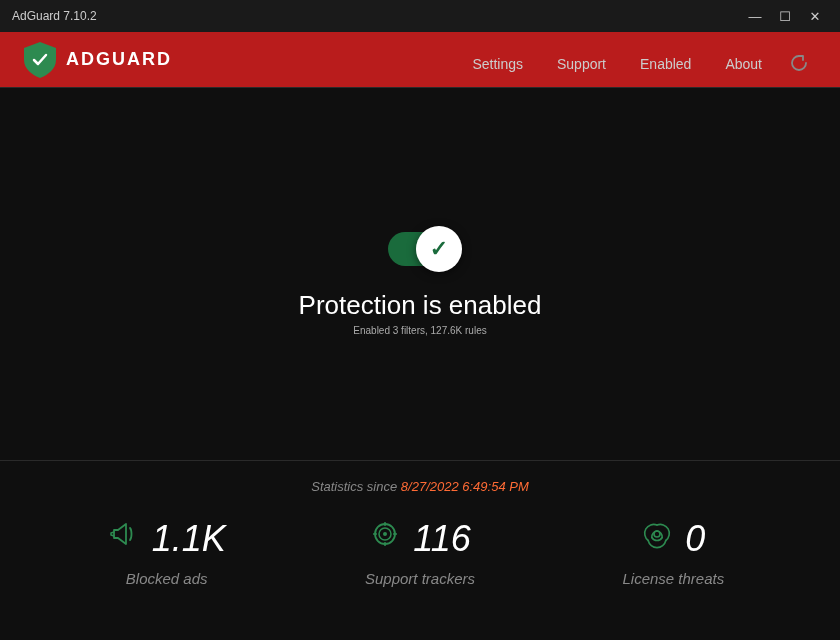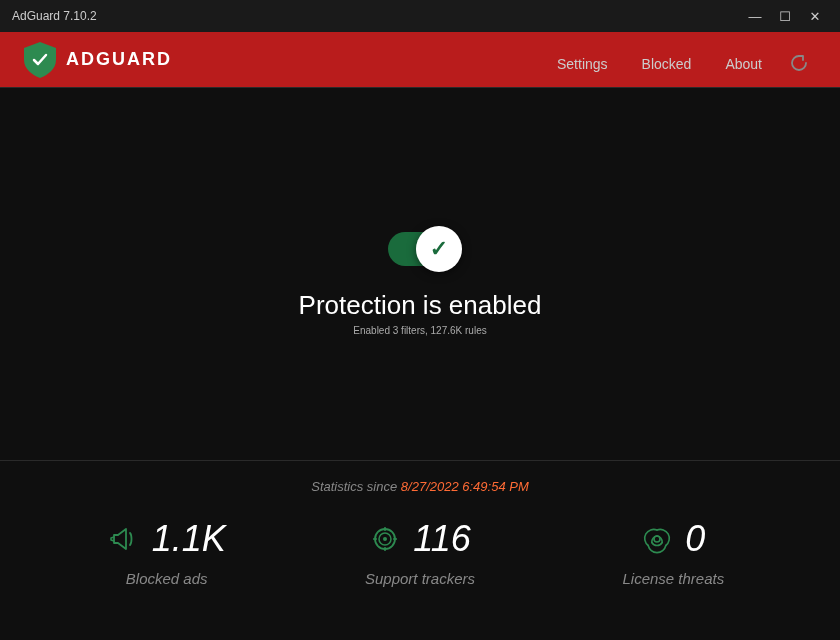--- a/index.html
+++ b/index.html
@@ -204,21 +204,21 @@
     .stat-item {
       display: flex;
       flex-direction: column;
       align-items: center;
       flex: 1;
       padding: 0 20px 30px;
     }
 
     .stat-top {
       display: flex;
-      align-items: center;
+      align-items: flex-start;
       gap: 12px;
       margin-bottom: 10px;
     }
 
     .stat-icon {
       color: #2d8a50;
       font-size: 28px;
       display: flex;
       align-items: center;
       justify-content: center;
@@ -257,21 +257,22 @@
   <div class="logo-area">
 
     <svg class="logo-shield" viewBox="0 0 32 36" fill="none" xmlns="http://www.w3.org/2000/svg">
       <path d="M16 0 L32 6 L32 18 C32 27 24 33 16 36 C8 33 0 27 0 18 L0 6 Z" fill="#2d8a50"></path>
       <path d="M10 18 L14 22 L22 13" stroke="white" stroke-width="2.5" stroke-linecap="round" stroke-linejoin="round" fill="none"></path>
     </svg>
     <span class="logo-text">ADGUARD</span>
   </div>
   <div class="nav-area">
     <button class="nav-item">Settings</button>
-    <button class="nav-item">Blocked</button>
+    <button class="nav-item">Support</button>
+    <button class="nav-item">Enabled</button>
     <button class="nav-item">About</button>
     <button class="refresh-btn">
       <svg width="18" height="18" viewBox="0 0 18 18" fill="none">
         <path d="M16 9A7 7 0 1 1 9 2" stroke="#888" stroke-width="1.8" stroke-linecap="round" fill="none"></path>
         <polyline points="9,2 13,2 13,6" fill="none" stroke="#888" stroke-width="1.8" stroke-linejoin="round" stroke-linecap="round"></polyline>
       </svg>
     </button>
   </div>
 </div>
 

